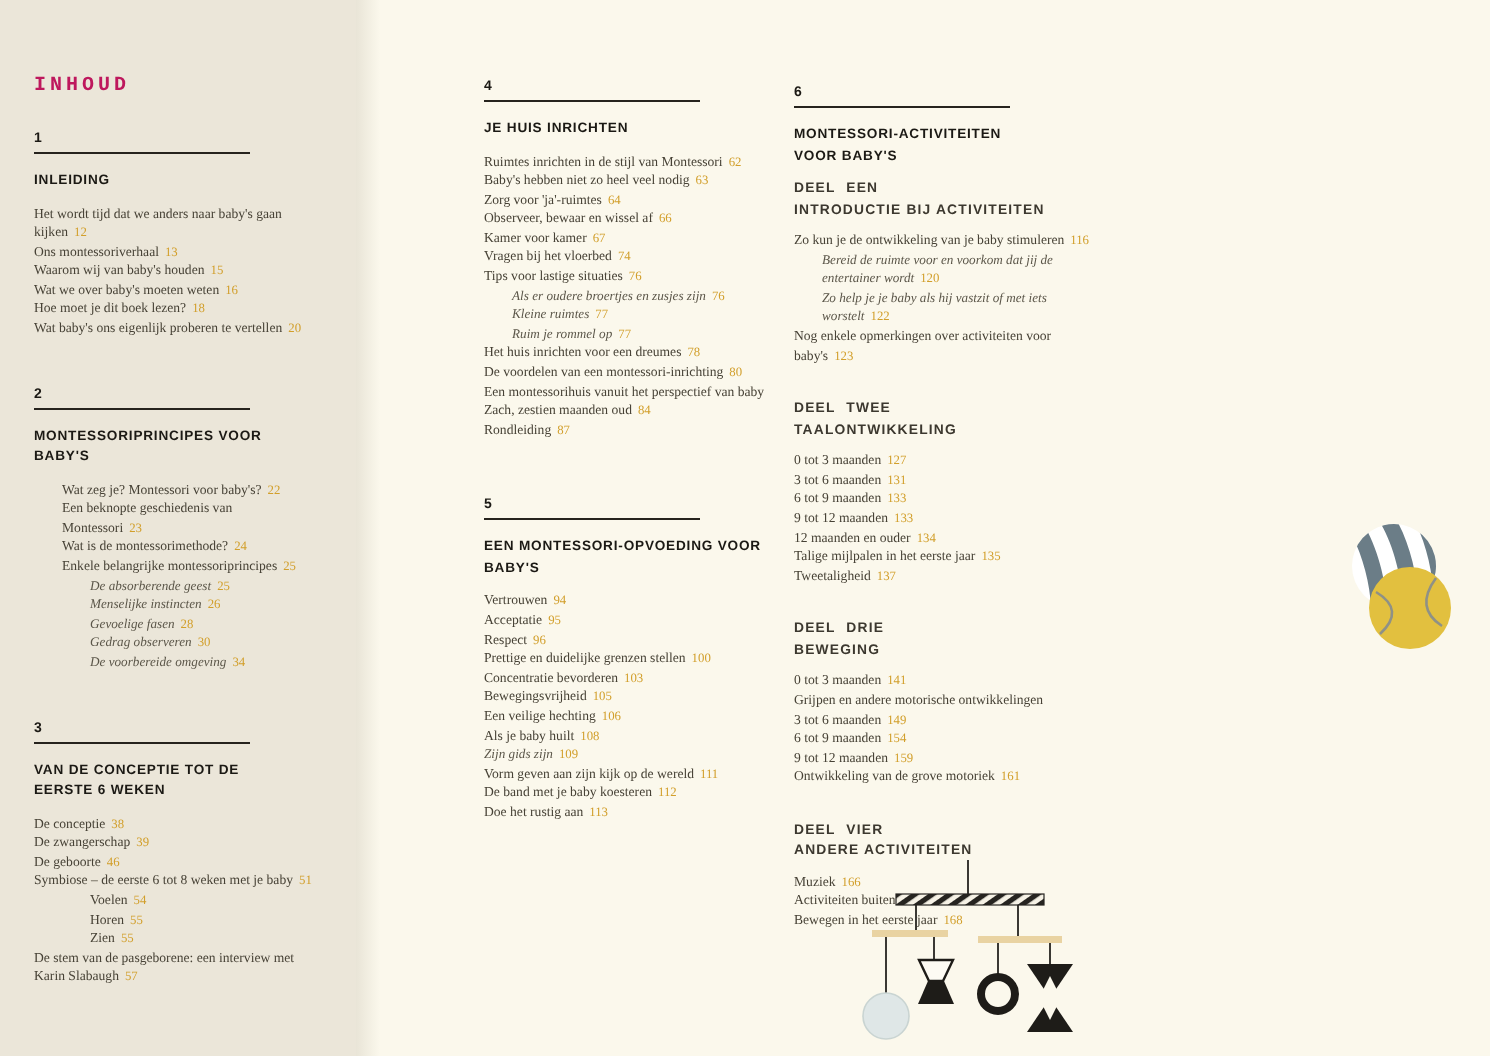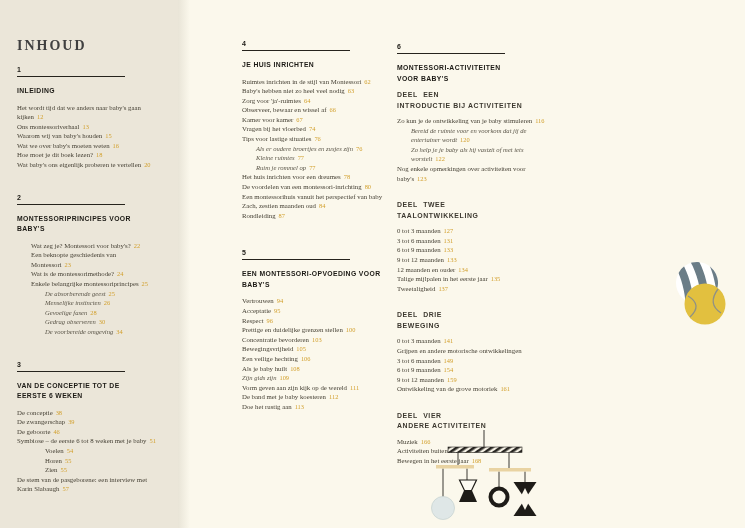--- a/index.html
+++ b/index.html
@@ -11,22 +11,22 @@
   .page{
     position:absolute;left:178px;top:0;width:567px;height:528px;
     background:#fbf8ec;
   }
   .gutter{
     position:absolute;left:178px;top:0;width:12px;height:528px;
     background:linear-gradient(to right,rgba(110,98,75,.13),rgba(110,98,75,0));
   }
   .title{
     position:absolute;left:17px;top:38px;
-    font-family:Liberation Serif, serif;font-weight:bold;
-    font-size:14px;letter-spacing:2px;color:#404040;
+    font-family:Liberation Mono, monospace;font-weight:bold;
+    font-size:10px;letter-spacing:2px;color:#be185d;
   }
   .col{position:absolute;}
   .col1{left:17px;top:66px;width:158px;}
   .col2{left:242px;top:40px;width:150px;}
   .col3{left:397px;top:43px;width:168px;}
   .col1 .chapter + .chapter{margin-top:24px;}
   .col2 .chapter + .chapter{margin-top:29px;}
   .chap-num{
     font-family:"Liberation Sans",sans-serif;font-weight:bold;
     font-size:7px;line-height:8px;color:#1b1914;

